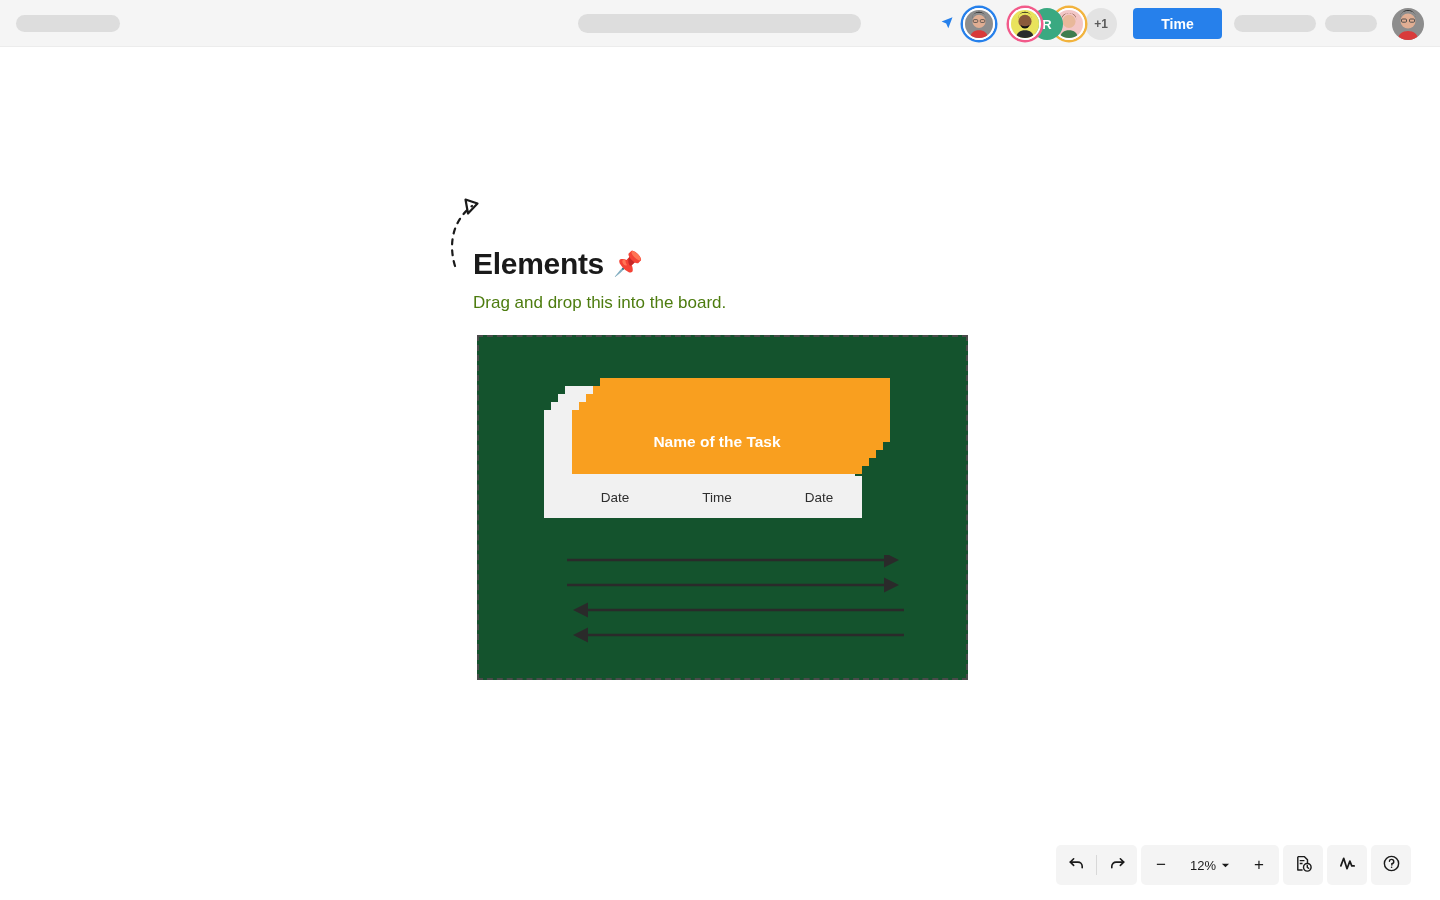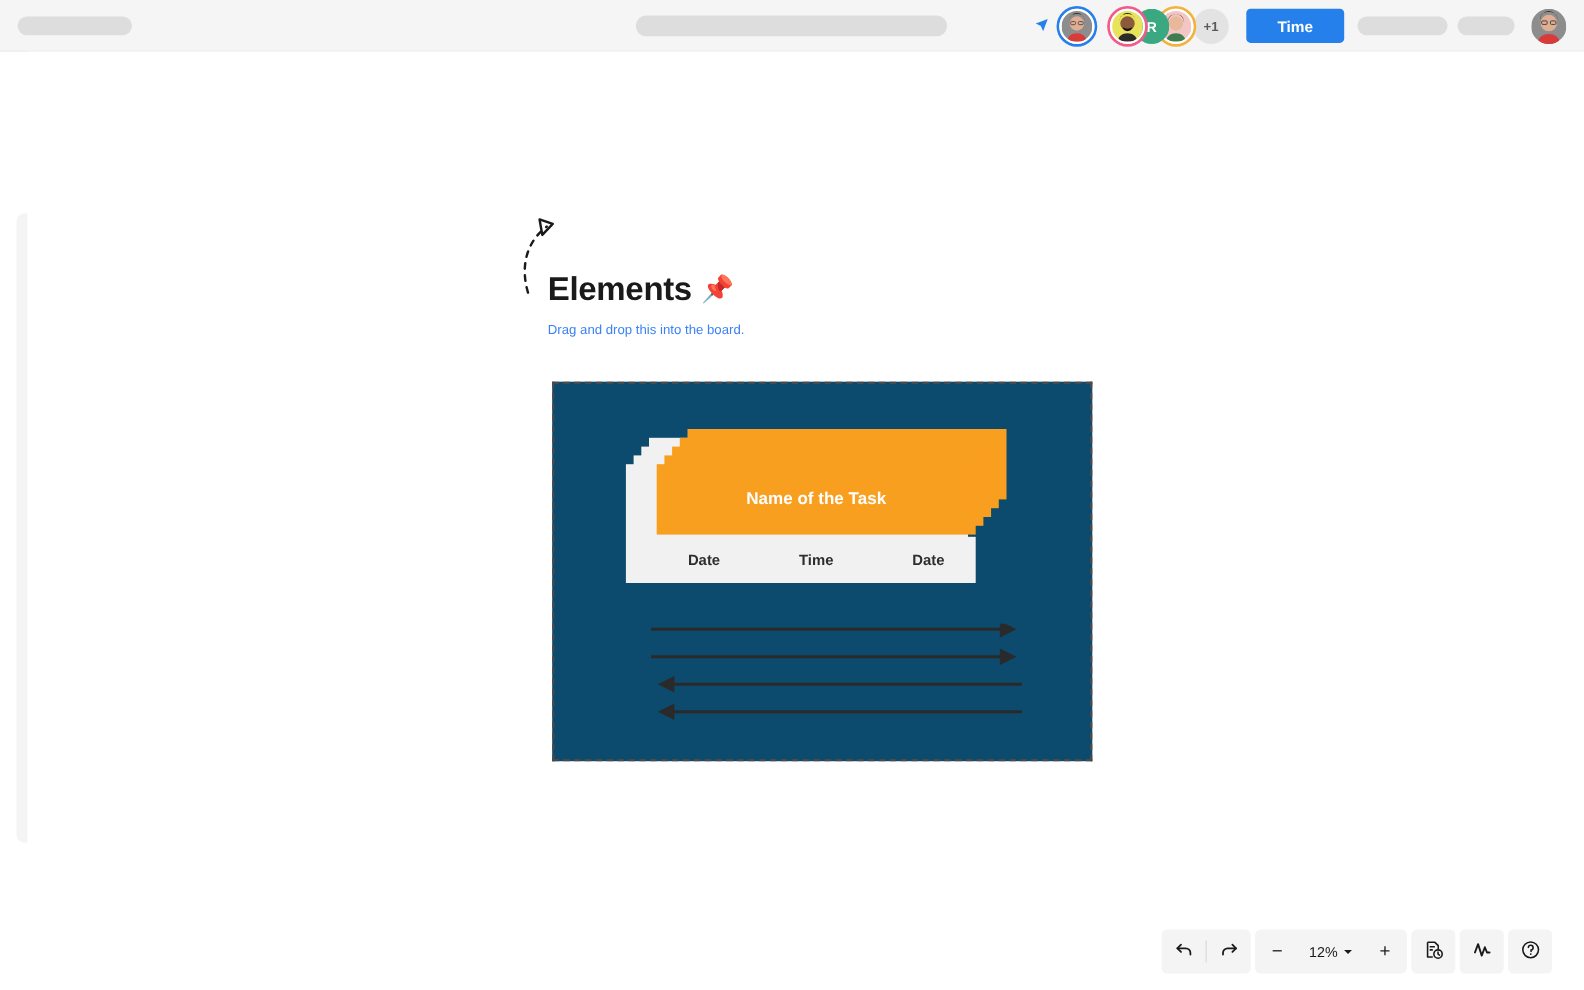--- a/index.html
+++ b/index.html
@@ -156,21 +156,21 @@
     display: flex;
     align-items: center;
     justify-content: center;
     cursor: pointer;
     color: #232323;
     border-radius: 5px;
   }
   .tool-btn.active { color: #2680eb; }
 
   
-  #canvas { position: absolute; inset: 47px 0 0 0; background: #fff; margin-left: 25px; }
+  #canvas { position: absolute; inset: 47px 0 0 0; background: #fff; }
 
   #curved-arrow {
     position: absolute;
     left: 443px; top: 145px;
   }
 
   #elements-title {
     position: absolute;
     left: 473px; top: 200px;
     font-size: 30px;
@@ -180,30 +180,30 @@
     display: flex;
     align-items: center;
     gap: 9px;
     white-space: nowrap;
   }
   #pin-emoji { font-size: 24px; line-height: 1; }
 
   #elements-subtitle {
     position: absolute;
     left: 473px; top: 246px;
-    font-size: 12px;
-    color: #3b82f6;
+    font-size: 17px;
+    color: #4d7c0f;
   }
 
   #drop-zone {
     position: absolute;
-    left: 477px; top: 300px;
+    left: 477px; top: 288px;
     width: 491px; height: 345px;
     border: 2px dashed #4a4a4a;
-    background: #0c4a6e;
+    background: #14532d;
   }
 
   
   #task-card-stack {
     position: absolute;
     left: 93px; top: 41px;
     width: 290px; height: 120px;
   }
   .stack-layer {
     position: absolute;
@@ -223,21 +223,20 @@
     font-size: 15.5px;
     font-weight: bold;
     display: flex;
     align-items: center;
     justify-content: center;
   }
   .card-cells {
     display: flex;
     gap: 16px;
     margin-top: 2px;
-    font-weight: bold;
   }
   .card-cell {
     flex: 1;
     height: 42px;
     background: #f1f1f1;
     color: #2e2e2e;
     font-size: 13.5px;
     display: flex;
     align-items: center;
     justify-content: center;

